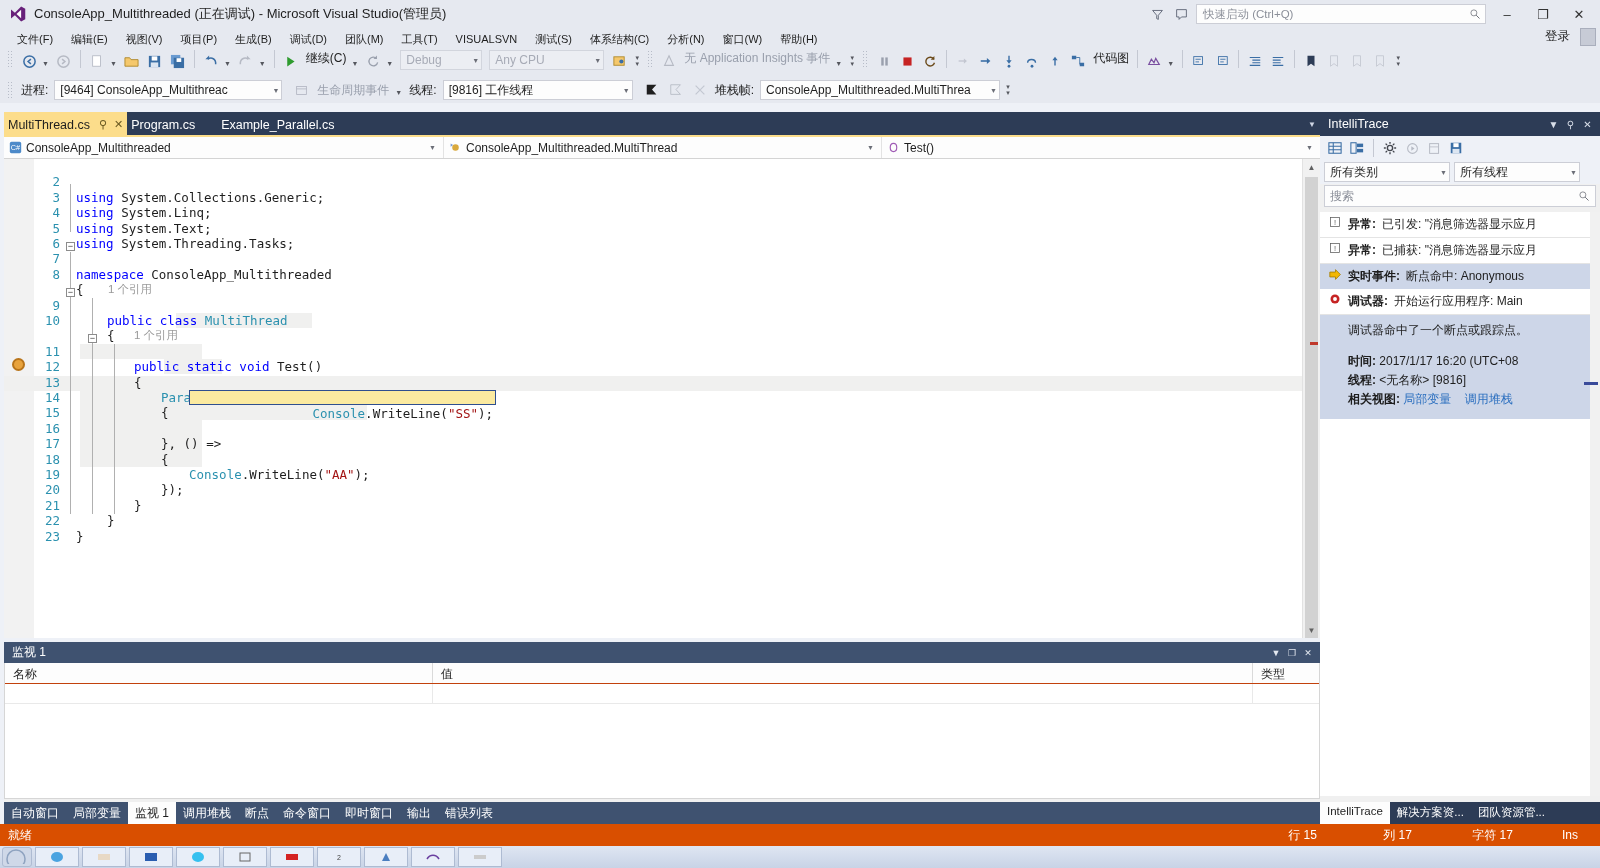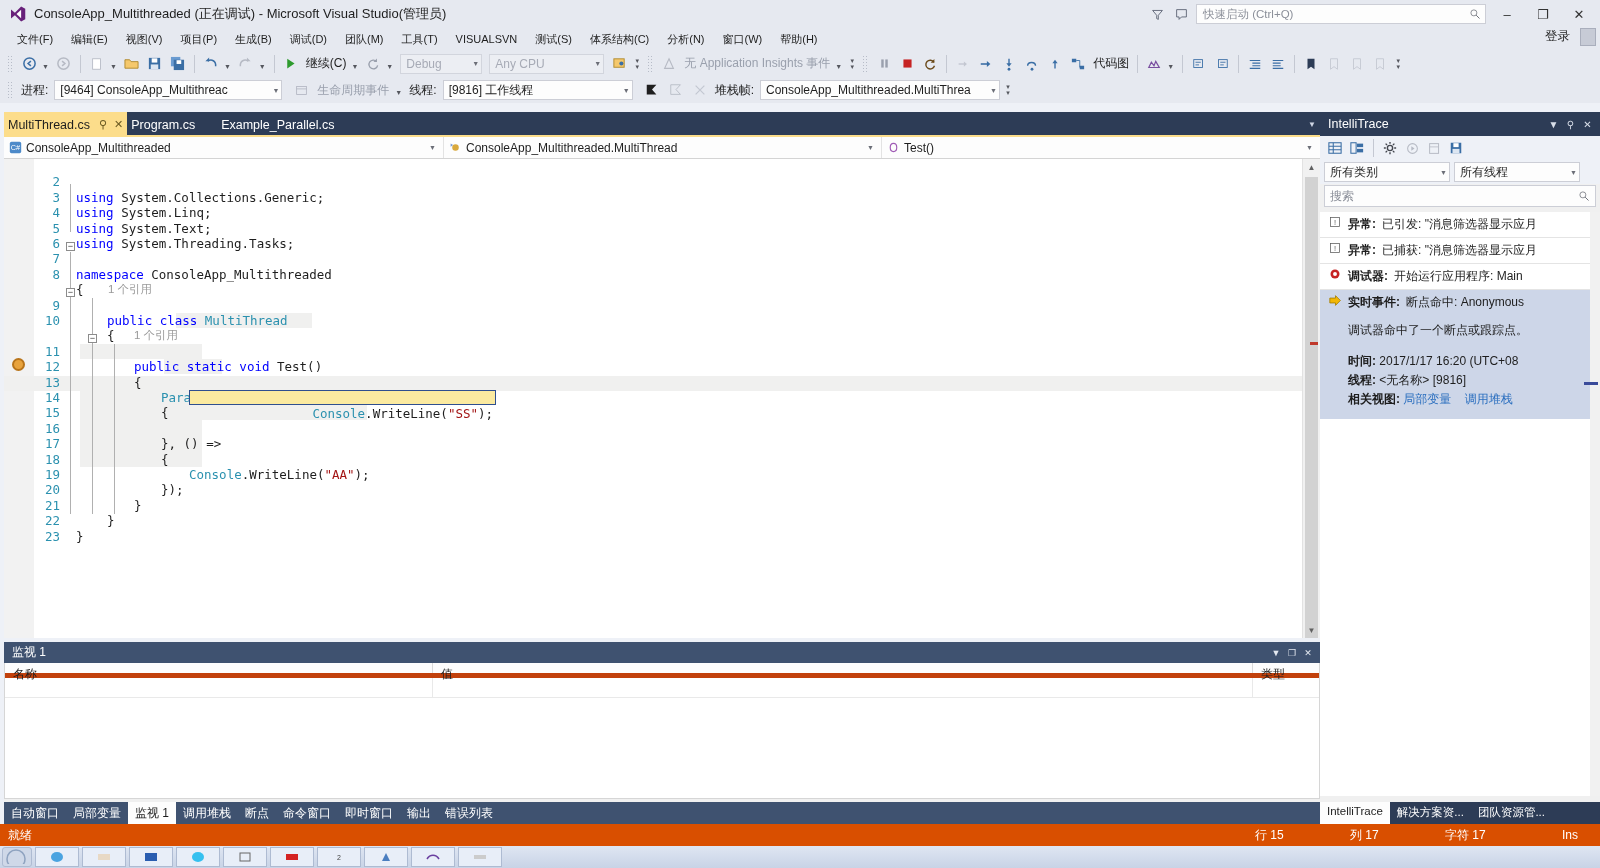--- a/index.html
+++ b/index.html
@@ -30,21 +30,21 @@
 
   
   .menubar { height: 22px; background: #e6e9f0; display: flex; align-items: center; padding-left: 8px; position: relative; }
   .menu-item { padding: 2px 9px; font-size: 11px; color: #1e1e1e; white-space: nowrap; }
   .menubar-right { position: absolute; right: 4px; top: 0; height: 22px; display: flex; align-items: flex-start; gap: 6px; }
   .signin { font-size: 12.5px; color: #1e1e1e; padding-right: 4px; }
   .user-ico { width: 16px; height: 18px; background: #c7cbd6; border: 1px solid #a9aebc; }
 
   
   .toolbar {
-    height: 27px; background: #e6e9f0; display: flex; align-items: center;
+    height: 27px; background: #e6e9f0; display: flex; 
     padding-left: 4px; gap: 1px; border-bottom: 0px solid #d0d3dc;
   }
   .tb-grip { width: 7px; height: 18px; margin: 0 3px;
     background-image: radial-gradient(circle, #b7bcc8 1px, transparent 1px);
     background-size: 3px 3px; }
   .tb-sep { width: 1px; height: 18px; background: #c4c8d2; margin: 0 4px; }
   .tb-btn { height: 22px; min-width: 22px; display: flex; align-items: center; justify-content: center;
     padding: 0 2px; color: #3a6ea5; font-size: 13px; }
   .tb-btn.dis { color: #b6bac4; }
   .tb-arrow { font-size: 7px; color: #55575e; padding: 0 3px 0 1px; display:flex; align-items:flex-end; height:22px; padding-bottom:5px;}
@@ -114,21 +114,21 @@
   .vscroll .up, .vscroll .down { height: 16px; display:flex; align-items:center; justify-content:center; font-size:8px; color:#606060; }
   .vthumb { position:absolute; left:2px; right:2px; top:18px; height: 520px; background: #d2d2d2; }
   .vs-mark { position:absolute; right:2px; width:8px; height:3px; background:#e8a33d;}
 
   
   .watch { position: absolute; left: 4px; width: 1316px; bottom: 0; height: 182px; background: #f0f0f0; }
   .watch-head { height: 21px; background: #3f5270; display: flex; align-items: center; padding: 0 4px 0 8px; }
   .watch-title { color: #fff; font-size: 12px; flex: 1; }
   .wh-btn { width: 16px; height: 16px; display: flex; align-items: center; justify-content: center; color: #e3e8f0; font-size: 9px; }
   .watch-grid { position: absolute; left: 0; right: 0; top: 21px; bottom: 25px; background: #fff; border: 1px solid #d6d6d6; border-top:none;}
-  .wg-head { height: 15px; display: flex; background: #fdfdfd; border-bottom: 5px solid #c2410c; }
+  .wg-head { height: 21px; display: flex; background: #fdfdfd; border-bottom: 1px solid #c2410c; }
   .wg-col { font-size: 12px; color: #1e1e1e; padding: 3px 0 0 8px; border-right: 1px solid #dadada; }
   .wg-row { height: 20px; display: flex; border-bottom: 1px solid #e9e9e9; }
   .wg-cell { border-right: 1px solid #e9e9e9; }
   .watch-tabs { position: absolute; left: 0; right: 0; bottom: 0; height: 22px; background: #3f5270; display: flex; align-items: stretch; }
   .wtab { padding: 3px 7px 0 7px; font-size: 12px; color: #ffffff; }
   .wtab.active { background: #fdfdfd; color: #1e1e1e; }
 
   
   .it { position: absolute; right: 0; top: 0; width: 280px; bottom: 0; background: #f0f0f0; }
   .it-head { height: 24px; background: #2d3c56; display: flex; align-items: center; padding: 0 4px 0 8px; }
@@ -151,21 +151,21 @@
   .it-vscroll { position:absolute; right:0; top:100px; bottom:28px; width:10px; background:#f1f1f1; }
   .it-marker { position:absolute; left:-6px; width:14px; height:3px; background:#3a4b9a; top: 170px;}
   .it-tabs { position: absolute; left: 0; right: 0; bottom: 0; height: 22px; background: #2d3c56; display: flex; align-items: stretch; }
   .ittab { padding: 3px 7px 0 7px; font-size: 11.5px; color: #fff; white-space: nowrap; }
   .ittab.active { background: #fdfdfd; color: #1e1e1e; }
 
   
   .statusbar { position: absolute; left: 0; right: 0; bottom: 22px; height: 22px; background: #d94f00;
     display: flex; align-items: center; color: #fff; font-size: 12px; }
   .st-ready { padding-left: 8px; flex: 1; }
-  .st-cell { width: 95px; text-align: left; }
+  .st-cell { width: 95px; text-align: center; }
   .st-ins { width: 60px; text-align: center; }
 
   
   .taskbar { position: absolute; left: 0; right: 0; bottom: 0; height: 22px;
     background: linear-gradient(#dfe6f2, #c8d3e6); display: flex; align-items: center; padding-left: 2px; gap: 3px; }
   .tb-start { width: 30px; height: 20px; border-radius: 3px; background: #cfd8e8; border: 1px solid #aebbd2; }
   .tb-app { width: 44px; height: 20px; border: 1px solid #aebbd2; background: #e8eef8; display:flex; align-items:center; justify-content:center;}
   .sw { width: 16px; height: 12px; }
 </style>
 </head>
@@ -790,38 +790,38 @@
         <div class="it-item">
           <span class="it-ico">
             <svg width="12" height="12" viewBox="0 0 16 16">
                 <rect x="2" y="2" width="12" height="12" fill="none" stroke="#5b5b5b"></rect>
                 <text x="8" y="12" font-size="10" text-anchor="middle" fill="#5b5b5b" font-family="sans-serif">!</text>
               </svg>
           </span>
           <span class="it-lbl">异常:</span>
           <span style="white-space:nowrap;overflow:hidden;">已捕获: "消息筛选器显示应月</span>
         </div>
+        <div class="it-item sel">
+          <span class="it-ico">
+            <svg width="13" height="13" viewBox="0 0 16 16">
+                <path d="M1 5h7V2l6 6-6 6v-3H1z" fill="#f2b705" stroke="#a37c05"></path>
+              </svg>
+          </span>
+          <span class="it-lbl">实时事件:</span>
+          <span style="white-space:nowrap;overflow:hidden;">断点命中: Anonymous</span>
+        </div>
         <div class="it-item">
           <span class="it-ico">
             <svg width="12" height="12" viewBox="0 0 16 16">
                 <circle cx="8" cy="8" r="6" fill="#c62323"></circle>
                 <circle cx="8" cy="8" r="2.6" fill="#fff"></circle>
               </svg>
           </span>
           <span class="it-lbl">调试器:</span>
           <span style="white-space:nowrap;overflow:hidden;">开始运行应用程序: Main</span>
-        </div>
-        <div class="it-item sel">
-          <span class="it-ico">
-            <svg width="13" height="13" viewBox="0 0 16 16">
-                <path d="M1 5h7V2l6 6-6 6v-3H1z" fill="#f2b705" stroke="#a37c05"></path>
-              </svg>
-          </span>
-          <span class="it-lbl">实时事件:</span>
-          <span style="white-space:nowrap;overflow:hidden;">断点命中: Anonymous</span>
         </div>
 
         <div class="it-detail">
           <div>调试器命中了一个断点或跟踪点。</div>
           <div style="height:12px;"></div>
           <div class="it-kv">
             <b>时间:</b>
             <span>2017/1/17 16:20 (UTC+08</span>
           </div>
           <div class="it-kv">

